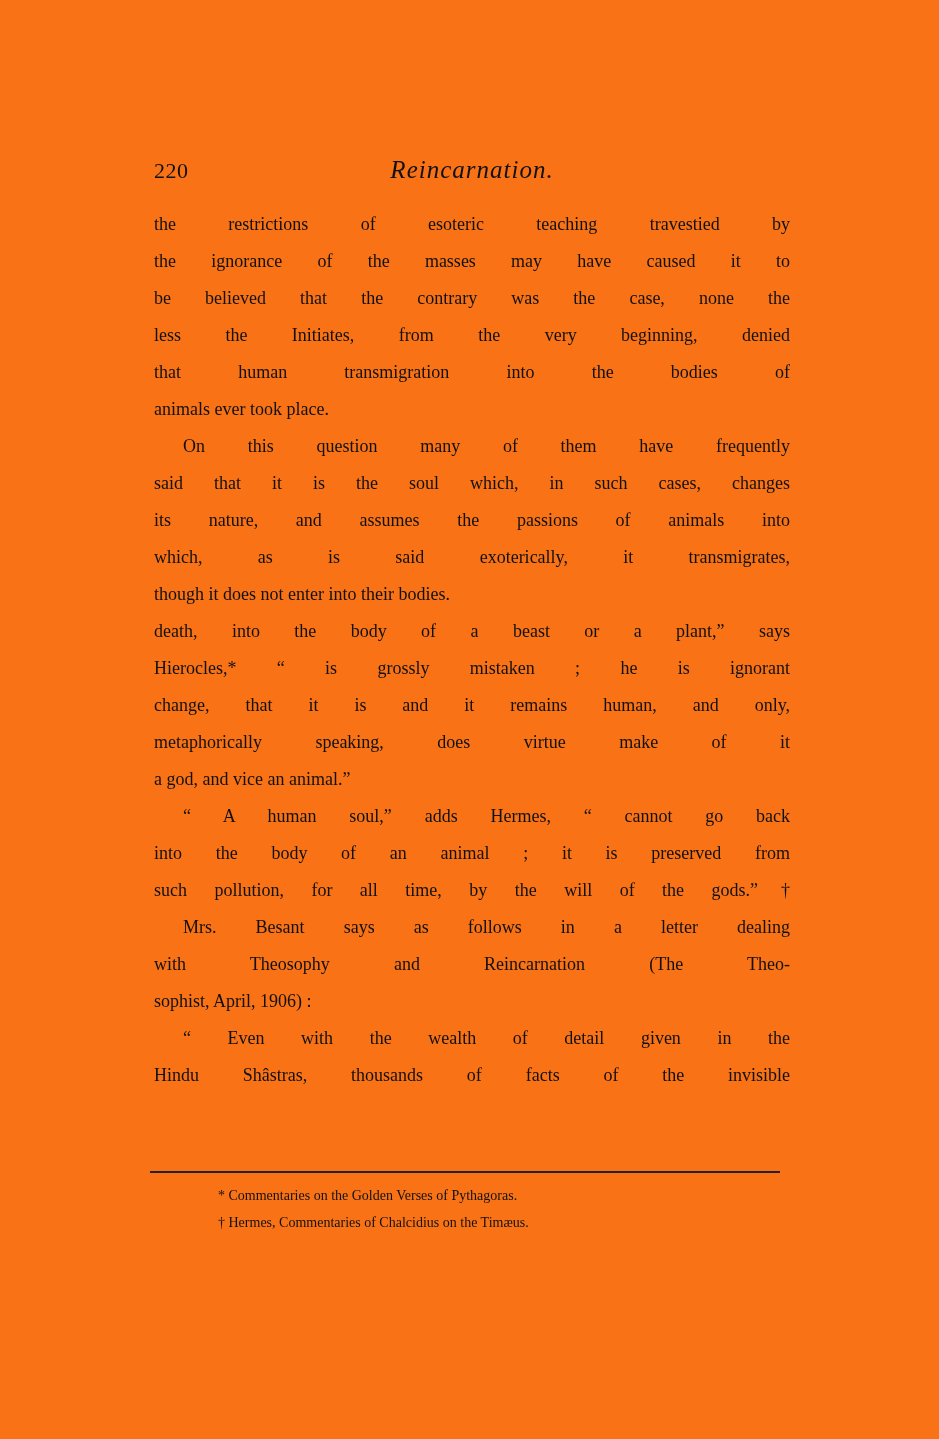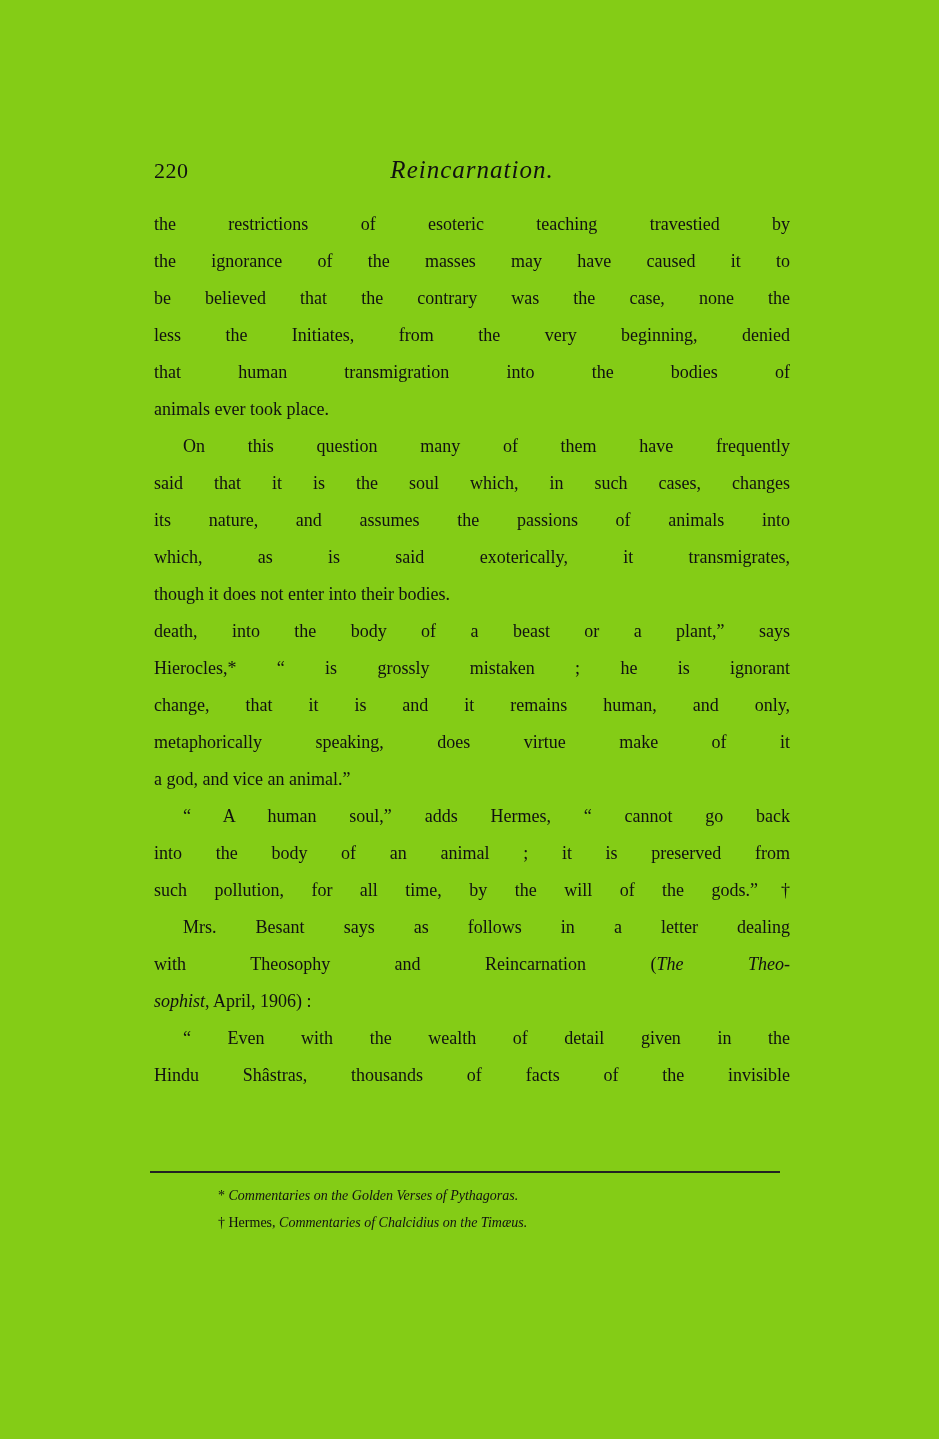--- a/index.html
+++ b/index.html
@@ -1,25 +1,25 @@
 <!DOCTYPE html>
 <html><head>
 <meta charset="utf-8">
 <style>
   html, body { margin: 0; padding: 0; background: #ffffff; }
   body { width: 939px; height: 1439px; position: relative; overflow: hidden; }
-  .page { position: absolute; left: 0; top: 0; width: 939px; height: 1439px; background: #84cc16; color: #111; font-family: "Liberation Serif", "DejaVu Serif", serif; }
+  .page { position: absolute; left: 0; top: 0; width: 939px; height: 1439px; background: #f97316; color: #111; font-family: "Liberation Serif", "DejaVu Serif", serif; }
   .running-head { position: absolute; top: 158px; left: 154px; width: 636px; height: 30px; }
   .page-number { position: absolute; left: 0; top: 0; font-size: 22px; letter-spacing: 0.5px; }
   .running-title { position: absolute; left: 0; right: 0; top: -2px; text-align: center; font-style: italic; font-size: 25px; letter-spacing: 1px; }
   .body-text { position: absolute; top: 206px; left: 154px; width: 636px; }
   .line { display: block; height: 37px; line-height: 37px; font-size: 18px; text-align: justify; text-align-last: justify; white-space: nowrap; }
   .line.last { text-align-last: left; }
   .line.indent { padding-left: 29px; }
-  .it { font-style: italic; }
+  .it { }
   .rule { position: absolute; left: 150px; width: 630px; top: 1171px; height: 2px; background: #222; }
   .footnotes { position: absolute; top: 1182px; left: 218px; width: 560px; font-size: 14px; line-height: 27px; }
   .fn { display: block; white-space: nowrap; }
 </style>
 </head>
 <body>
 
 <div class="page">
 
   <div class="running-head">

